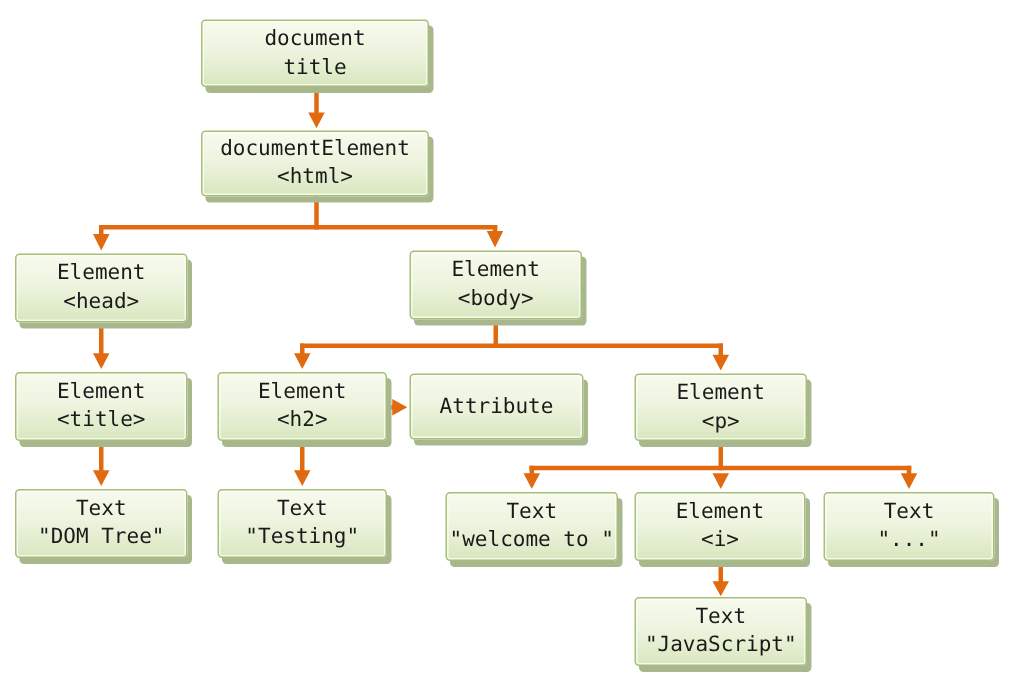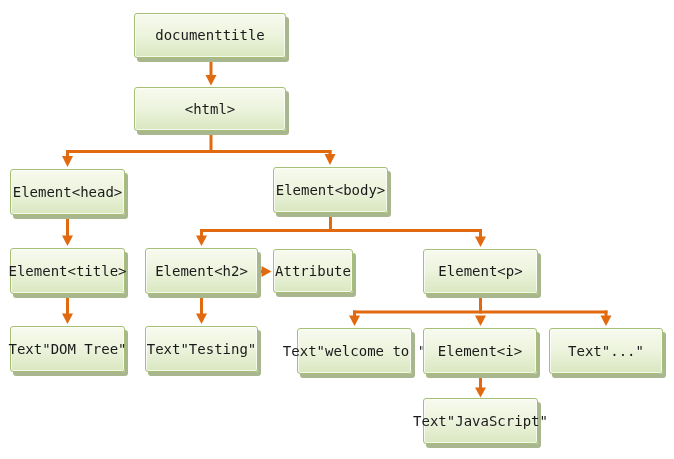--- a/index.html
+++ b/index.html
@@ -13,21 +13,21 @@
   }
   html,body{margin:0;padding:0;background:#fff;}
   .canvas{
     position:relative;width:674px;height:459px;
     background:var(--background);
     font-family:"DejaVu Sans Mono","Liberation Mono",monospace;
     overflow:hidden;
   }
   .node{
     position:absolute;
-    display:flex;justify-content:center;align-items:center;
+    display:flex;flex-direction:column;justify-content:center;align-items:center;
     box-sizing:border-box;
     background:linear-gradient(to bottom,var(--box-fill-top) 0%,#eef4df 45%,var(--box-fill-bottom) 100%);
     border:1px solid var(--box-border);
     border-radius:3px;
     box-shadow:inset 0 0 0 1px rgba(255,255,255,0.7), 3px 4px 0 0 var(--box-shadow);
     color:var(--text-color);
     font-size:14px;line-height:19px;
     text-align:center;white-space:pre;
   }
   svg.connectors{position:absolute;left:0;top:0;pointer-events:none;}
@@ -90,20 +90,21 @@
       <polygon points="475,387.5 486,387.5 480.5,397.5"></polygon>
     </g>
   </svg>
 
   <div class="node" style="left:134px;top:13px;width:152px;height:45px">
     <span>document</span>
     <span>title</span>
   </div>
 
   <div class="node" style="left:134px;top:87px;width:152px;height:44px">
+    <span>documentElement</span>
     <span>&lt;html&gt;</span>
   </div>
 
   <div class="node" style="left:10px;top:169px;width:115px;height:46px">
     <span>Element</span>
     <span>&lt;head&gt;</span>
   </div>
 
   <div class="node" style="left:273px;top:167px;width:115px;height:46px">
     <span>Element</span>
@@ -113,21 +114,21 @@
   <div class="node" style="left:10px;top:248px;width:115px;height:46px">
     <span>Element</span>
     <span>&lt;title&gt;</span>
   </div>
 
   <div class="node" style="left:145px;top:248px;width:113px;height:46px">
     <span>Element</span>
     <span>&lt;h2&gt;</span>
   </div>
 
-  <div class="node" style="left:273px;top:249px;width:80px;height:44px">
+  <div class="node" style="left:273px;top:249px;width:116px;height:44px">
     <span>Attribute</span>
   </div>
 
   <div class="node" style="left:423px;top:249px;width:115px;height:45px">
     <span>Element</span>
     <span>&lt;p&gt;</span>
   </div>
 
   <div class="node" style="left:10px;top:326px;width:115px;height:46px">
     <span>Text</span>

